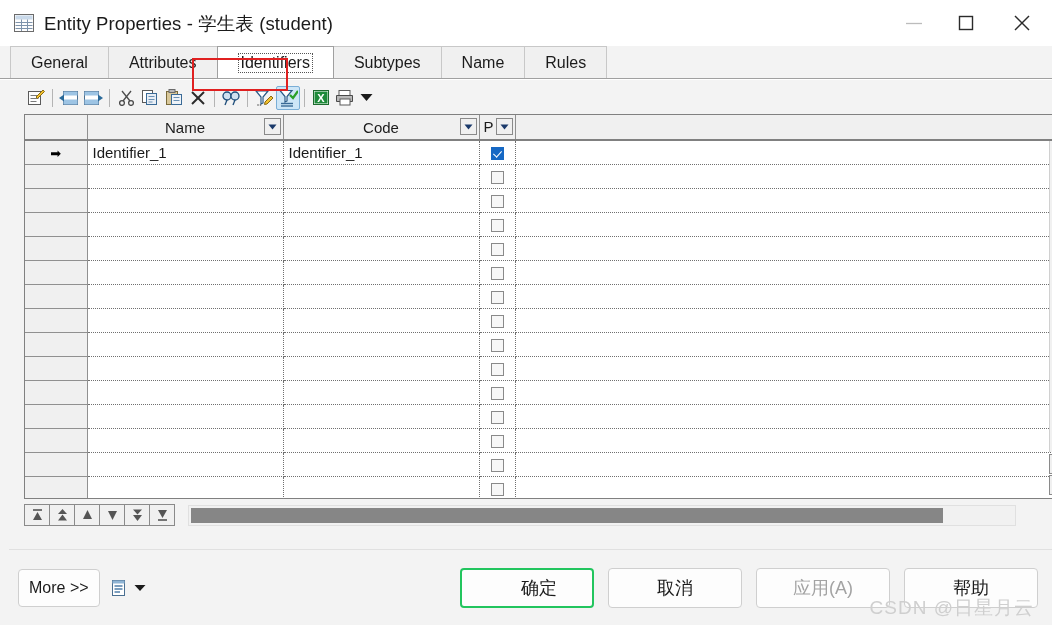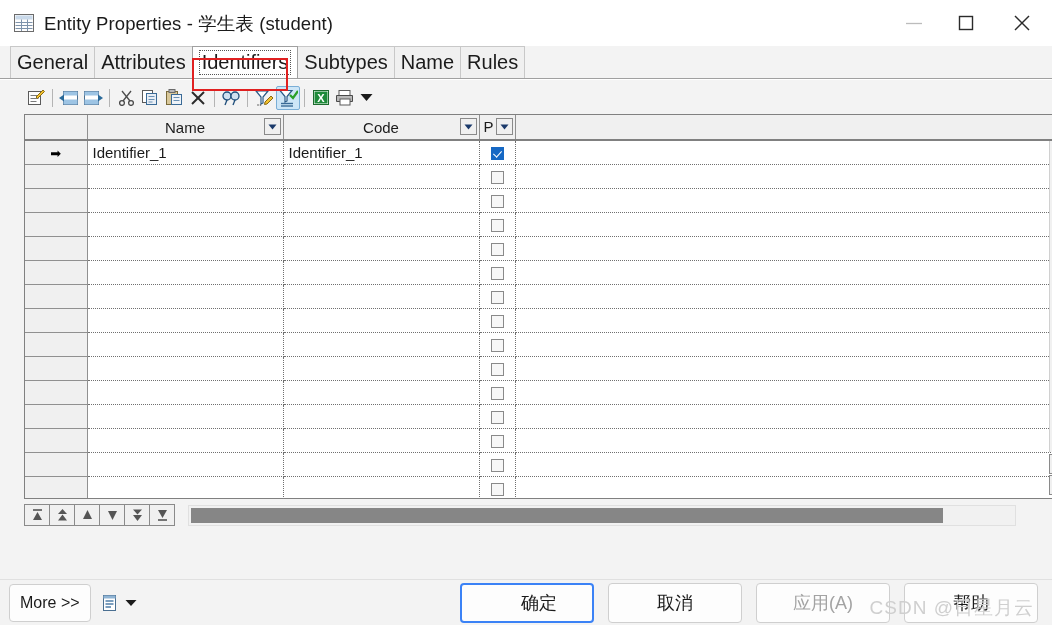--- a/index.html
+++ b/index.html
@@ -52,23 +52,23 @@
     flex: none;
     height: 33px;
     background: #f3f3f3;
     display: flex; align-items: flex-end;
     padding-left: 10px;
     position: relative;
     border-bottom: 1px solid #a0a0a0;
   }
   .tab {
     height: 32px;
-    padding: 0 6px;
+    padding: 0 20px;
     display: flex; align-items: center;
-    font-size: 20px;
+    font-size: 16px;
     color: #1b1b1b;
     background: #f0f0f0;
     border: 1px solid #c8c8c8;
     border-bottom: none;
     margin-right: -1px;
     white-space: nowrap;
   }
   .tab.active {
     background: #ffffff;
     border-color: #a0a0a0;
@@ -275,25 +275,26 @@
   .hsb-thumb {
     position: absolute;
     left: 2px; top: 2px;
     width: 752px; height: 15px;
     background: #868686;
   }
 
   
   .footer {
     flex: none;
-    height: 46px;
+    height: 76px;
     background: #f3f3f3;
     border-top: 1px solid #e0e0e0;
     display: flex; align-items: center;
     position: relative;
+    margin-left: 9px;
   }
   .more-btn {
     margin-left: 9px;
     height: 38px; min-width: 68px;
     padding: 0 10px;
     background: #fdfdfd;
     border: 1px solid #cfcfcf;
     border-radius: 4px;
     display: flex; align-items: center; justify-content: center;
     font-size: 16px; color: #1b1b1b;
@@ -307,21 +308,21 @@
   .fbtn {
     height: 40px; width: 134px;
     background: #fdfdfd;
     border: 1px solid #cfcfcf;
     border-radius: 4px;
     display: flex; align-items: center; justify-content: center;
     font-size: 18px; color: #1b1b1b;
     margin-right: 14px;
     white-space: nowrap;
   }
-  .fbtn.primary { border: 2px solid #3b82f6; padding-left: 24px; }
+  .fbtn.primary { border: 2px solid #22c55e; padding-left: 24px; }
   .fbtn.disabled { color: #a3a3a3; }
   .fbtn.last { margin-right: 14px; }
   .watermark {
     position: absolute;
     right: 18px; bottom: 4px;
     font-size: 19px;
     color: #cfcfcf;
     white-space: nowrap;
     pointer-events: none;
     letter-spacing: 1px;

